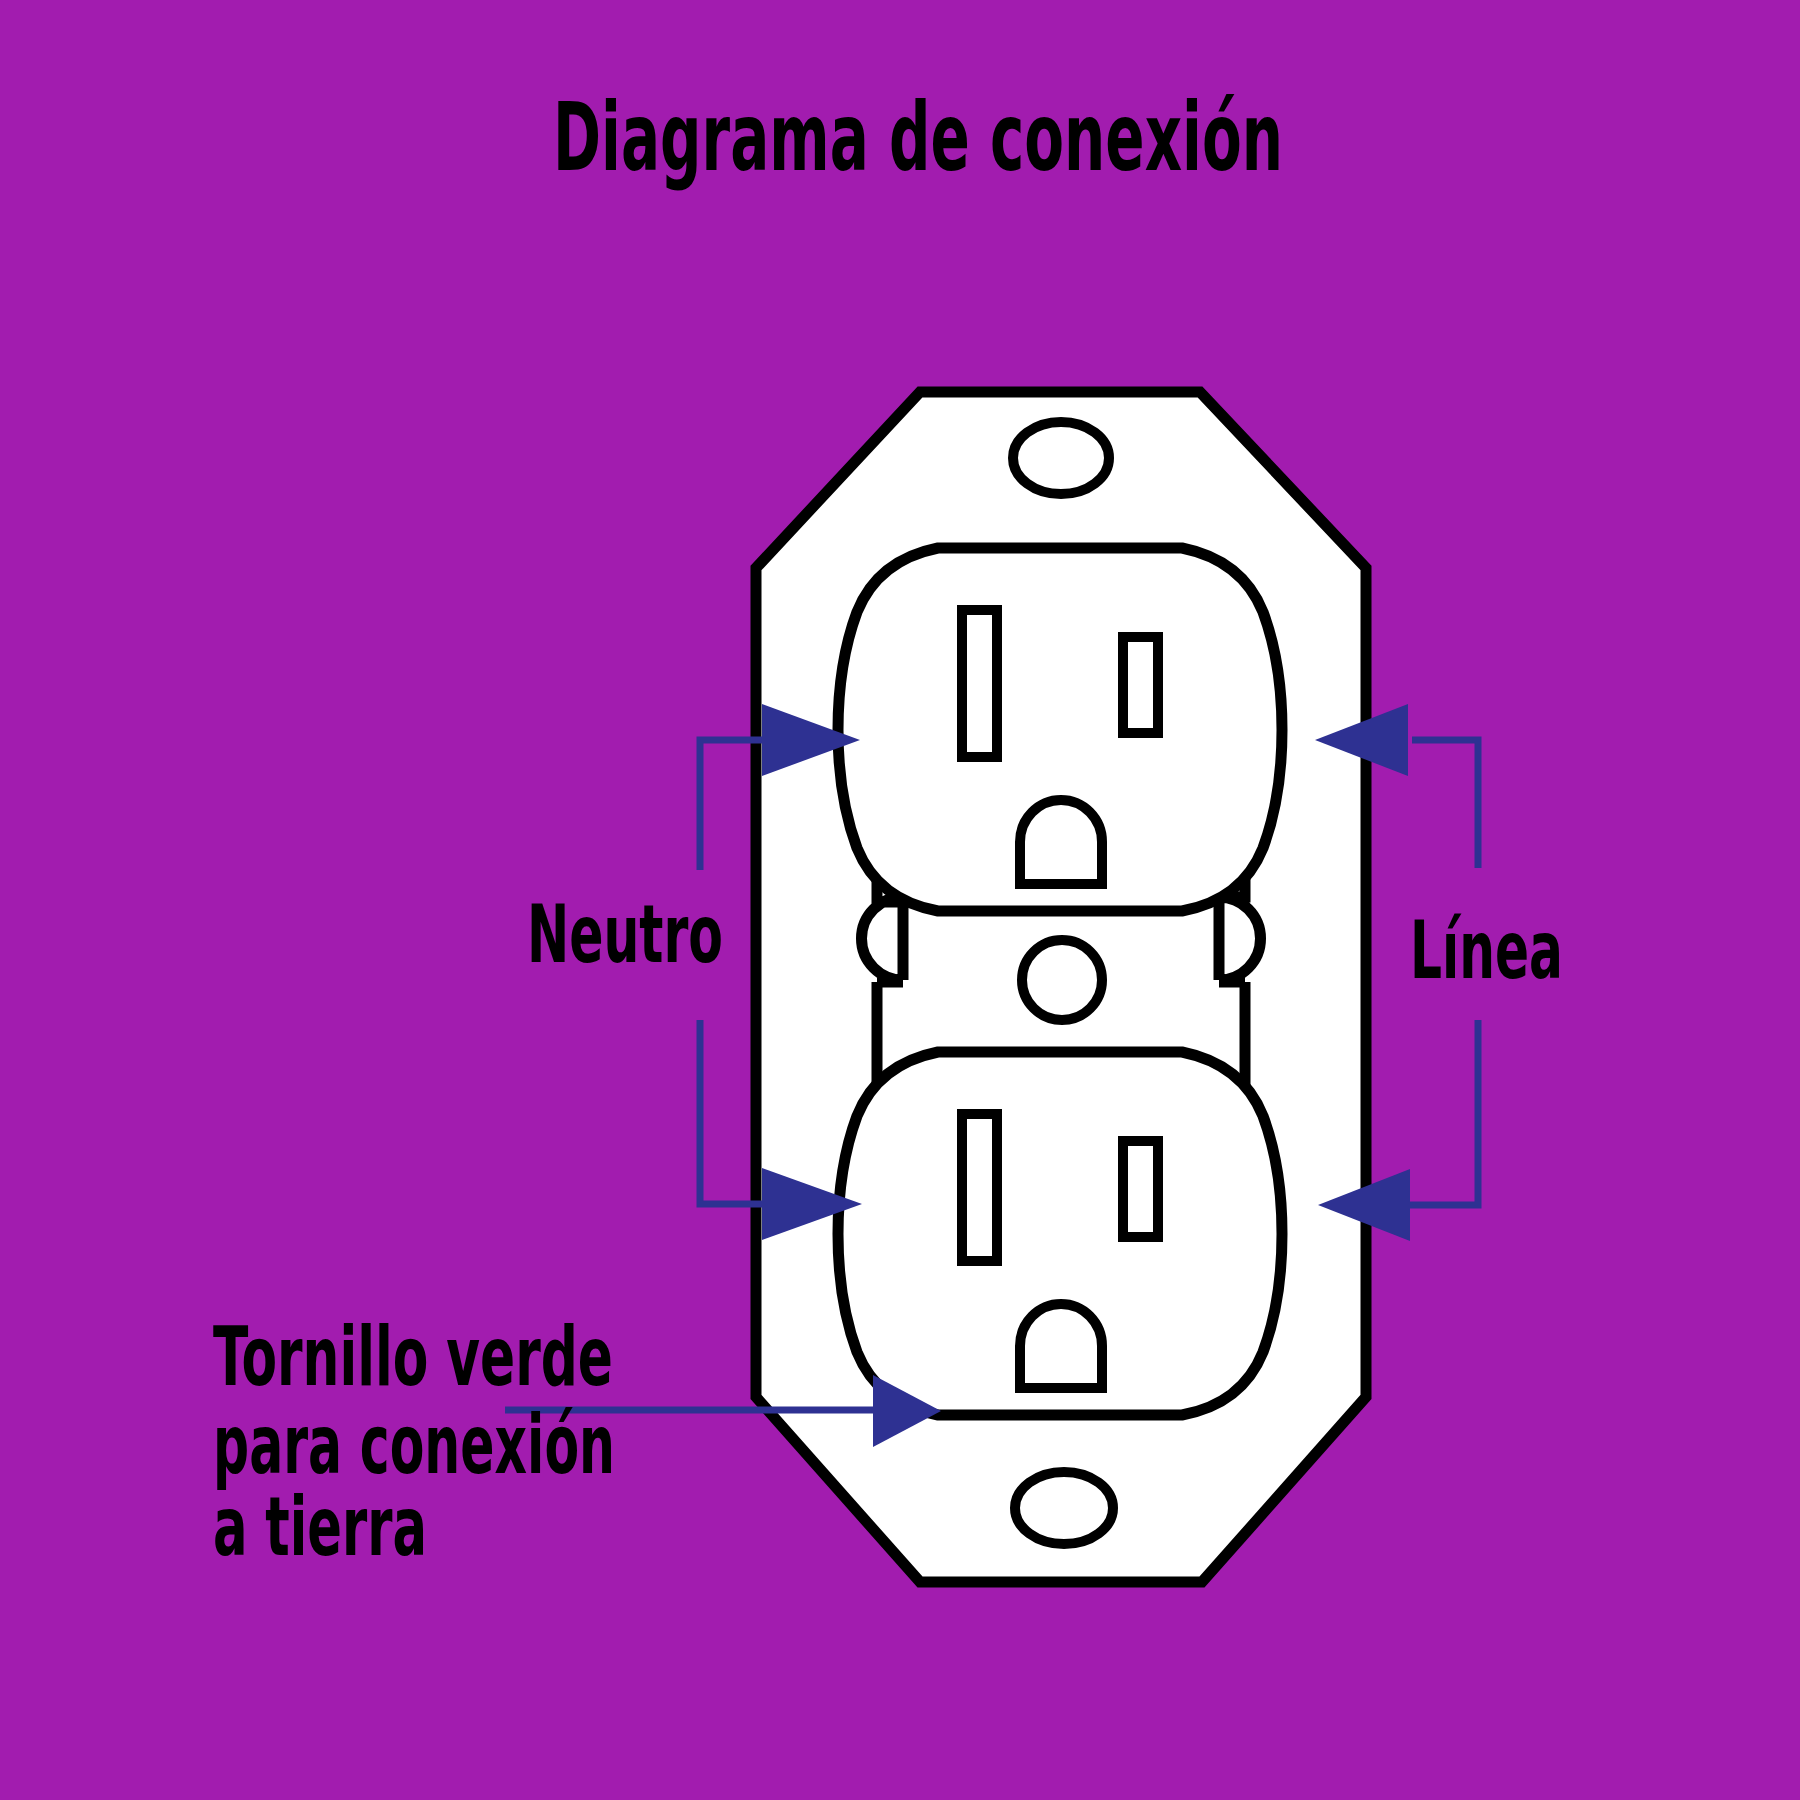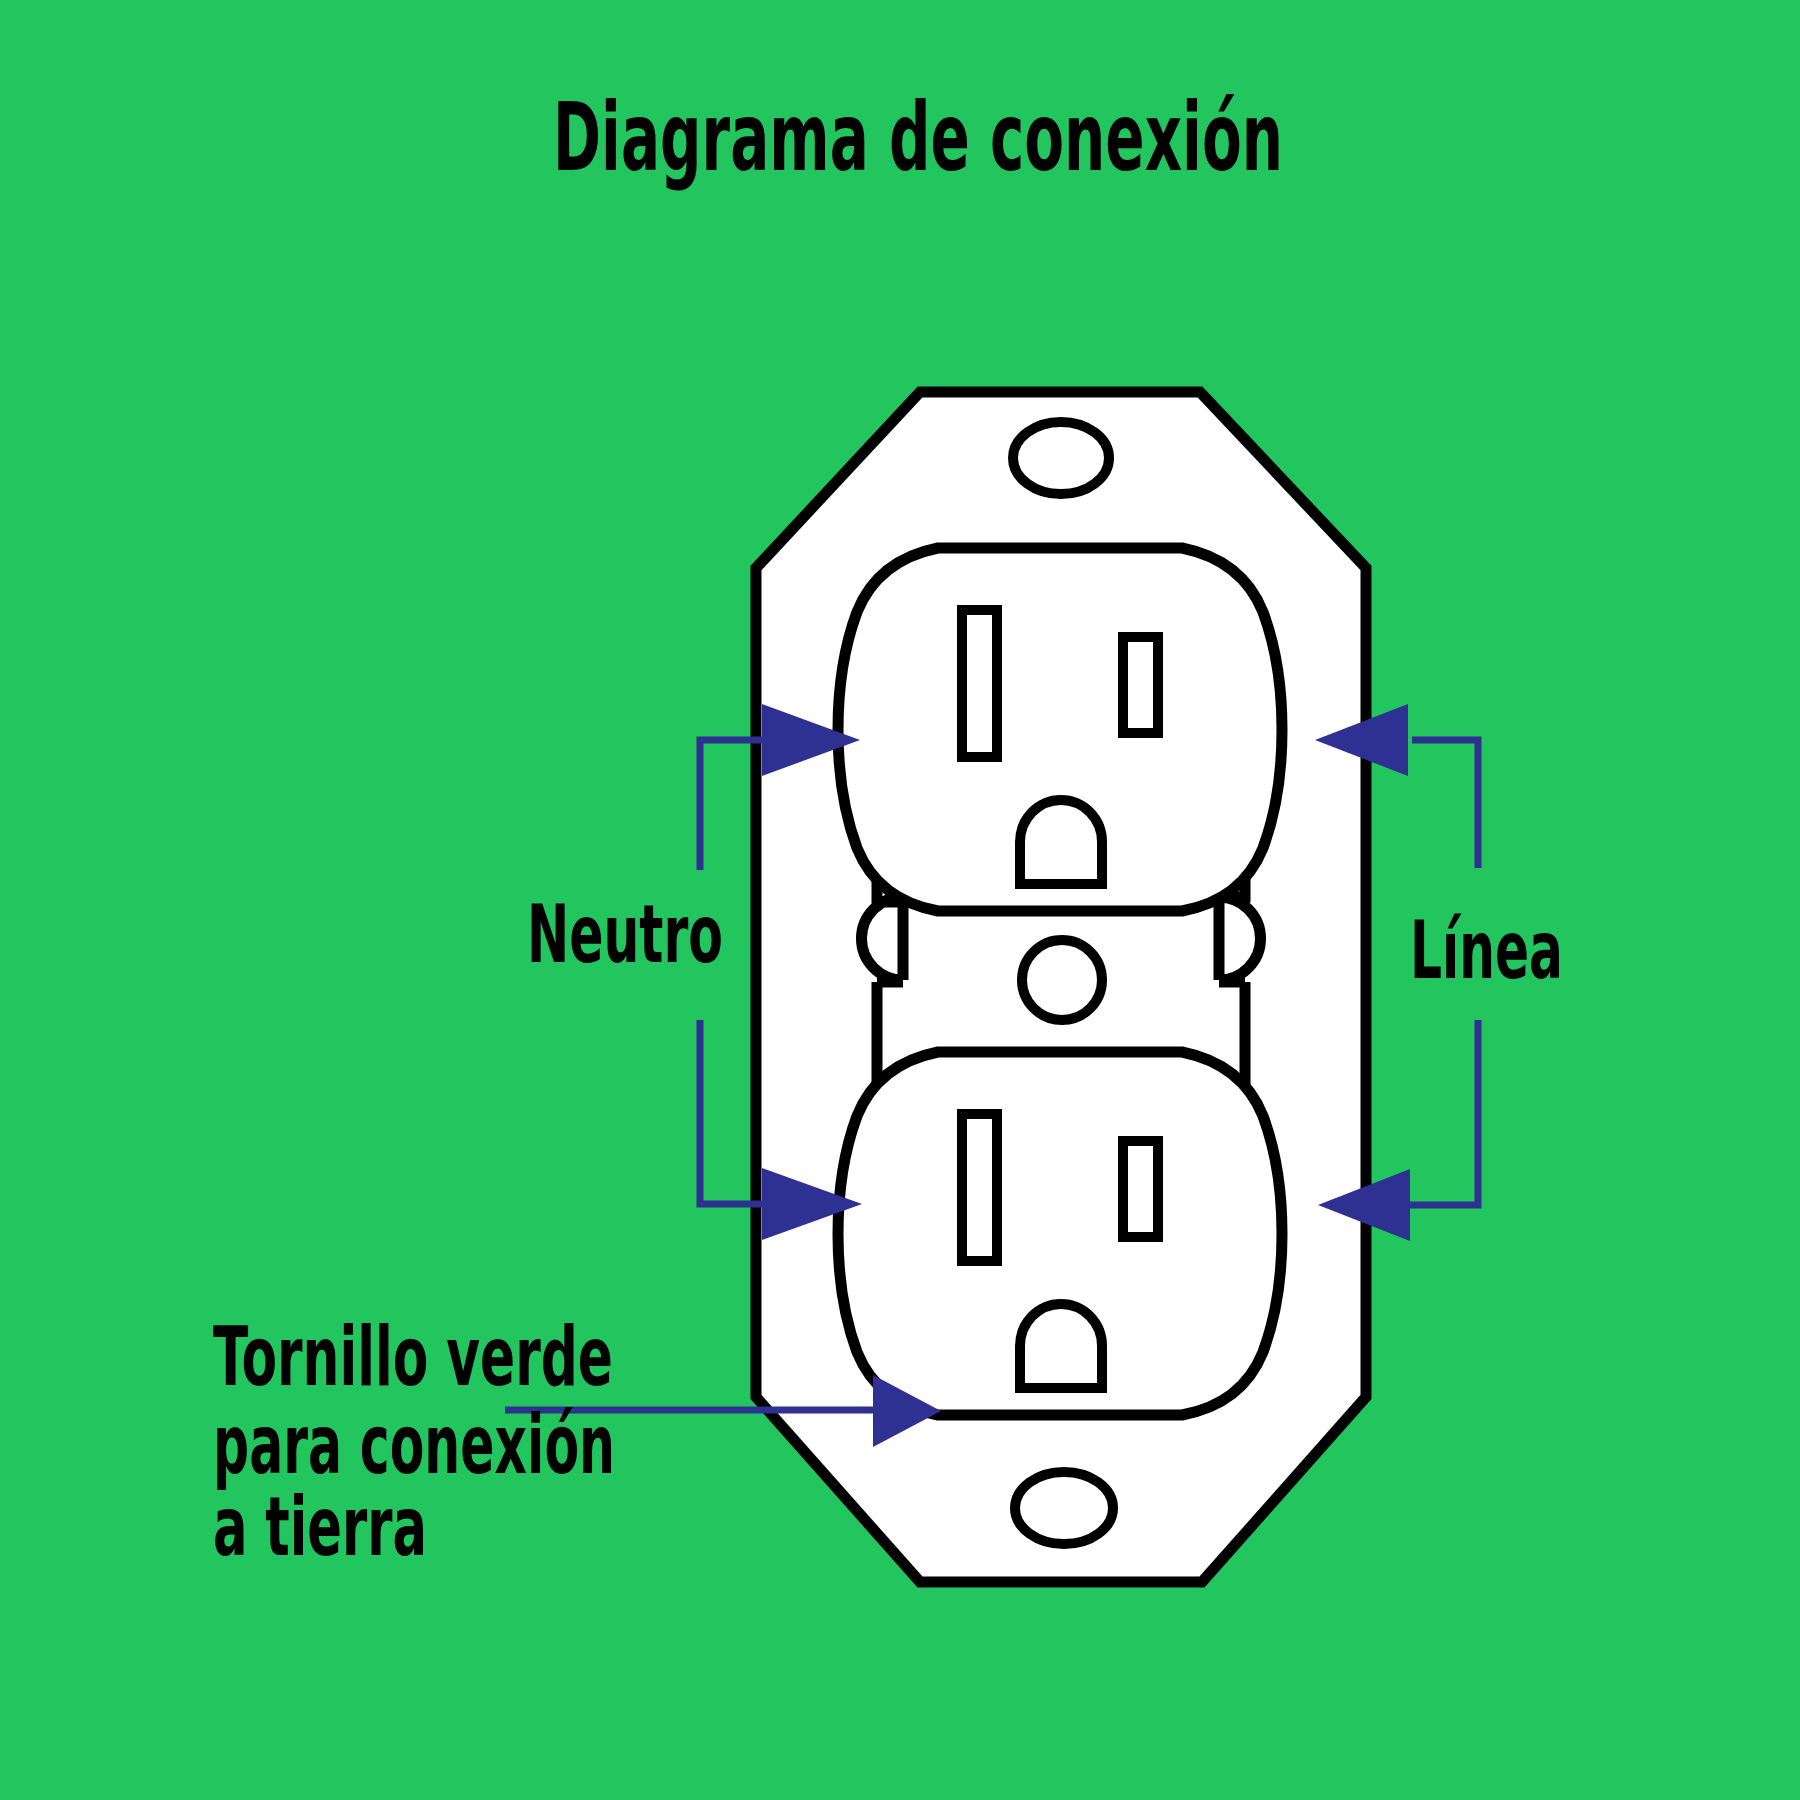--- a/index.html
+++ b/index.html
@@ -1,16 +1,16 @@
 <!DOCTYPE html>
 <html><head>
 <meta charset="utf-8">
 <style>
   html,body{margin:0;padding:0;background:#ffffff;}
-  .page{position:relative;width:1800px;height:1800px;background:#22c55e;overflow:hidden;}
+  .page{position:relative;width:1800px;height:1800px;background:#a21caf;overflow:hidden;}
   svg{display:block;}
   
   .plate   { fill:#ffffff; stroke:#000000; stroke-width:11; stroke-linejoin:miter; }
   .body    { fill:#ffffff; stroke:#000000; stroke-width:11; stroke-linejoin:miter; }
   .hole    { fill:#ffffff; stroke:#000000; stroke-width:10; stroke-linejoin:miter; }
   .neck    { fill:none;    stroke:#000000; stroke-width:11; stroke-linejoin:miter; }
   
   .ann-line { fill:none; stroke-width:7; }
   .ann-head { stroke:none; }
   

